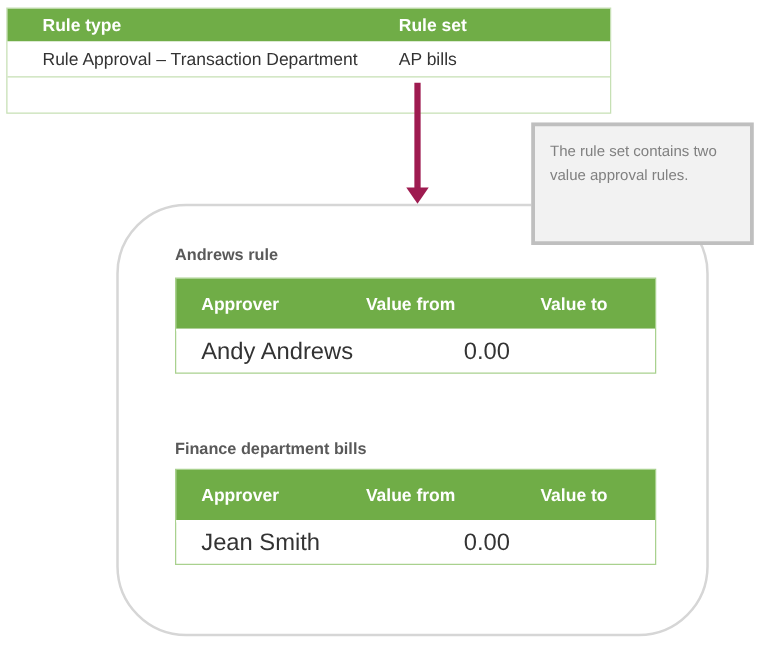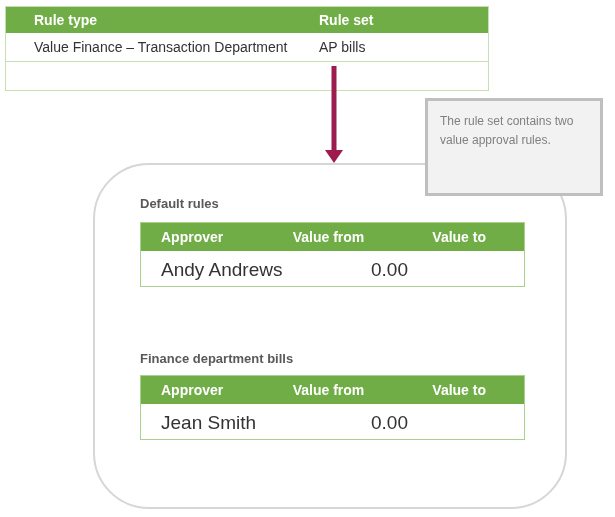--- a/index.html
+++ b/index.html
@@ -50,21 +50,21 @@
   #sec2-title { left: 140px; top: 351px; }
 
   
   .inner-table {
     position: absolute; width: 385px; border: 1px solid #A9D18E;
     background: #fff; z-index: 2;
   }
   #table1 { left: 140px; top: 222px; }
   #table2 { left: 140px; top: 375px; }
   .it-header {
-    display: flex; align-items: center; height: 28px;
+    display: flex; align-items: center; height: 40px;
     background: #70AD47; color: #fff; font-weight: bold; font-size: 14px;
   }
   .it-row {
     display: flex; align-items: center; height: 35px;
     border-top: 2px solid #ffffff; font-size: 19px; color: #333333;
   }
   .h1 { flex: 0 0 120px; padding-left: 20px; }
   .h2 { flex: 0 0 135px; text-align: center; }
   .h3 { flex: 1 1 auto; text-align: right; padding-right: 38px; }
   .d1 { flex: 0 0 160px; padding-left: 20px; }
@@ -75,39 +75,39 @@
 <body>
 
 <div class="panel"></div>
 
 <div class="rule-table">
   <div class="rt-header">
     <div class="rt-c1">Rule type</div>
     <div class="rt-c2">Rule set</div>
   </div>
   <div class="rt-row first">
-    <div class="rt-c1">Value Finance – Transaction Department</div>
+    <div class="rt-c1">Rule Approval – Transaction Department</div>
     <div class="rt-c2">AP bills</div>
   </div>
   <div class="rt-row empty">
     <div class="rt-c1"></div>
     <div class="rt-c2"></div>
   </div>
 </div>
 
 <svg class="arrow-svg" width="20" height="98" viewBox="0 0 20 98">
   <rect x="7.5" y="0" width="5" height="86" fill="#9E1B50"></rect>
   <polygon points="1,84 19,84 10,97" fill="#9E1B50"></polygon>
 </svg>
 
 <div class="callout">
   <span>The rule set contains two value approval rules.</span>
 </div>
 
-<div class="section-title" id="sec1-title">Default rules</div>
+<div class="section-title" id="sec1-title">Andrews rule</div>
 <div class="inner-table" id="table1">
   <div class="it-header">
     <div class="h1">Approver</div>
     <div class="h2">Value from</div>
     <div class="h3">Value to</div>
   </div>
   <div class="it-row">
     <div class="d1">Andy Andrews</div>
     <div class="d2">0.00</div>
     <div class="d3"></div>

